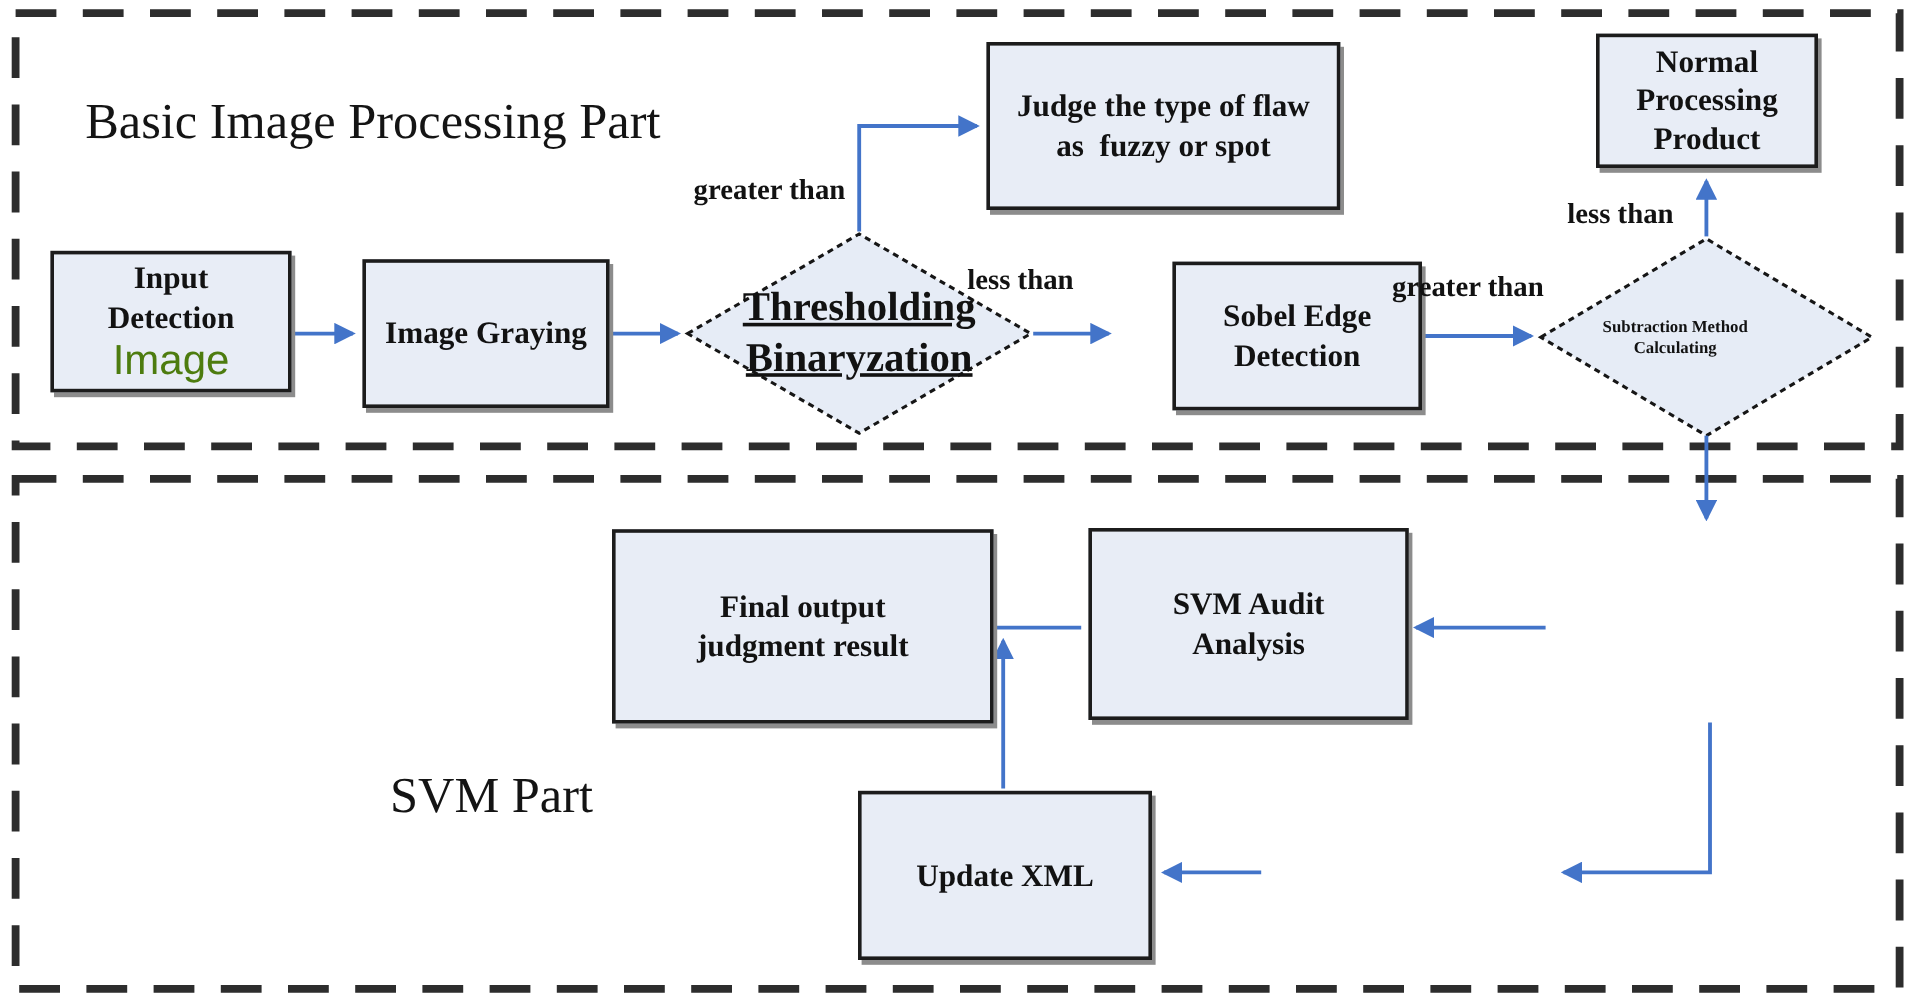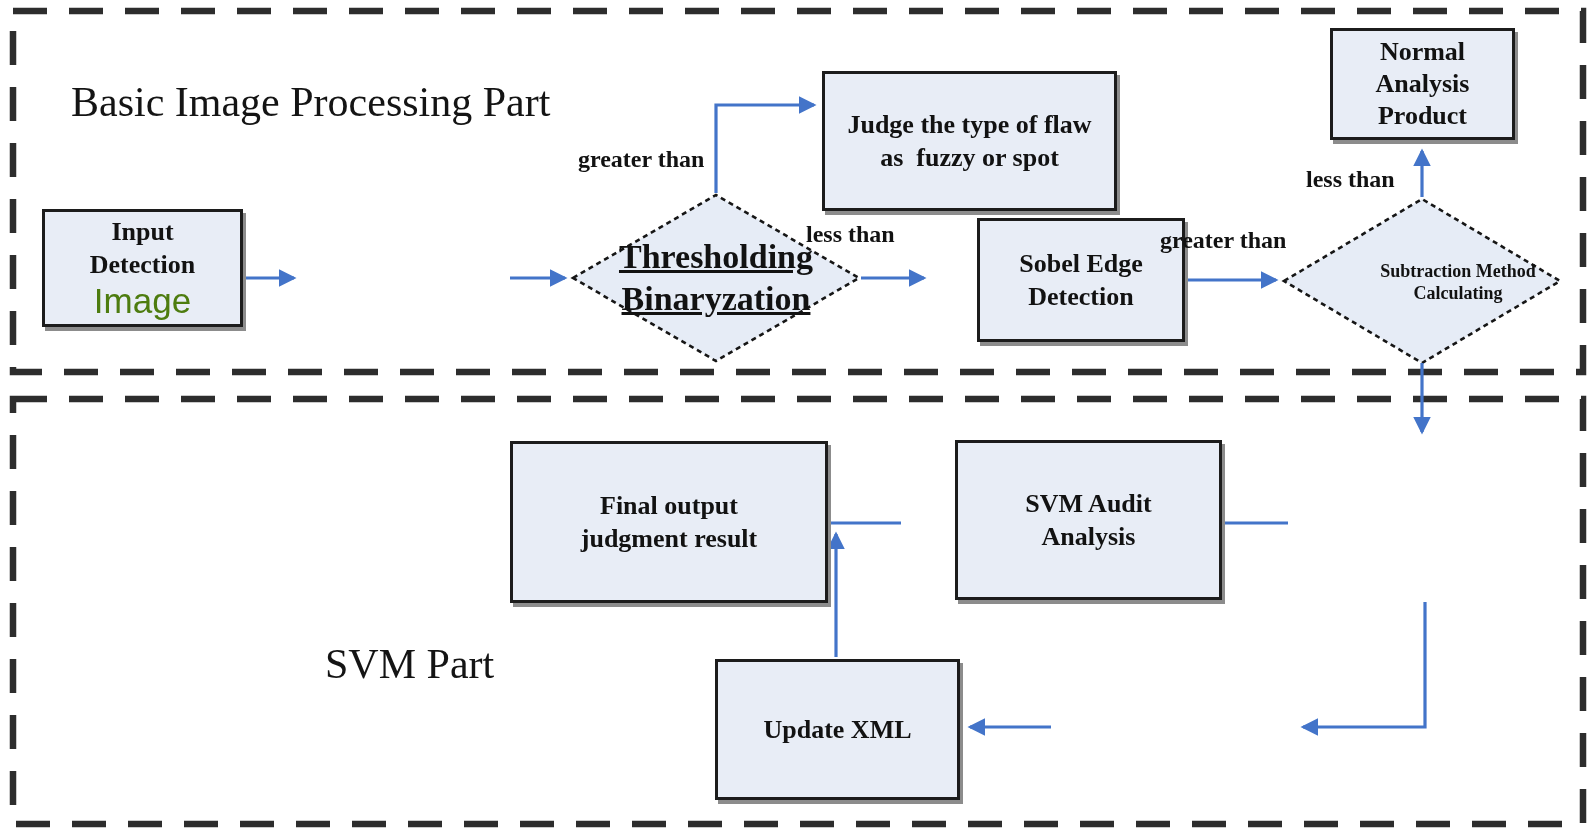--- a/index.html
+++ b/index.html
@@ -96,53 +96,56 @@
 
   <div class="section-title" style="left:71px;top:78px;">Basic Image Processing Part</div>
   <div class="section-title" style="left:325px;top:640px;">SVM Part</div>
 
   <div class="box" style="left:42px;top:209px;width:201px;height:118px;">
     <span class="box-text">Input
 Detection</span>
     <span class="subtext">Image</span>
   </div>
 
+  <div class="box" style="left:302px;top:216px;width:206px;height:124px;">
+    <span class="box-text">Image Graying</span>
+  </div>
 
-  <div class="box" style="left:822px;top:35px;width:295px;height:140px;margin-top:36px;">
+  <div class="box" style="left:822px;top:35px;width:295px;height:140px;">
     <span class="box-text">Judge the type of flaw
 as  fuzzy or spot</span>
   </div>
 
   <div class="box" style="left:932px;top:218px;width:208px;height:124px;margin-left:45px;">
     <span class="box-text">Sobel Edge
 Detection</span>
   </div>
 
   <div class="box" style="left:1330px;top:28px;width:185px;height:112px;">
     <span class="box-text" style="line-height:1.22;">Normal
-Analysis
+Processing
 Product</span>
   </div>
 
   <div class="diamond-text" style="left:596px;top:238px;width:240px;height:80px;font-size:34px;line-height:1.25;text-decoration:underline;">Thresholding
 Binaryzation</div>
-  <div class="diamond-text" style="left:1336px;top:252px;width:244px;height:60px;font-size:18px;line-height:1.25;">Subtraction Method
+  <div class="diamond-text" style="left:1274px;top:252px;width:244px;height:60px;font-size:14px;line-height:1.25;">Subtraction Method
 Calculating</div>
 
   <div class="edge-label" style="left:578px;top:146px;">greater than</div>
   <div class="edge-label" style="left:806px;top:221px;">less than</div>
   <div class="edge-label" style="left:1160px;top:227px;">greater than</div>
   <div class="edge-label" style="left:1306px;top:166px;">less than</div>
 
   <div class="box" style="left:510px;top:441px;width:318px;height:162px;">
     <span class="box-text">Final output
 judgment result</span>
   </div>
 
-  <div class="box" style="left:955px;top:440px;width:267px;height:160px;">
+  <div class="box" style="left:907px;top:440px;width:267px;height:160px;">
     <span class="box-text">SVM Audit
 Analysis</span>
   </div>
 
 
   <div class="box" style="left:715px;top:659px;width:245px;height:141px;">
     <span class="box-text">Update XML</span>
   </div>
 
 

